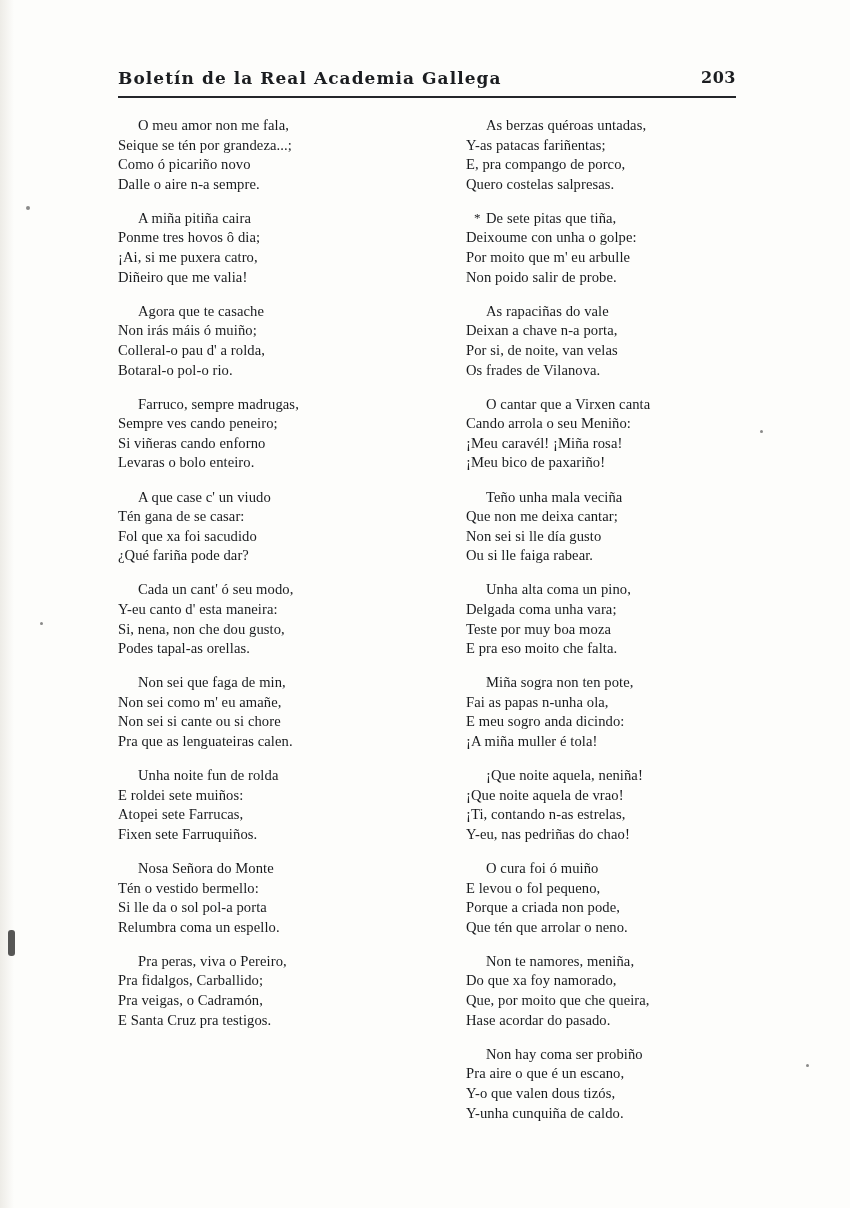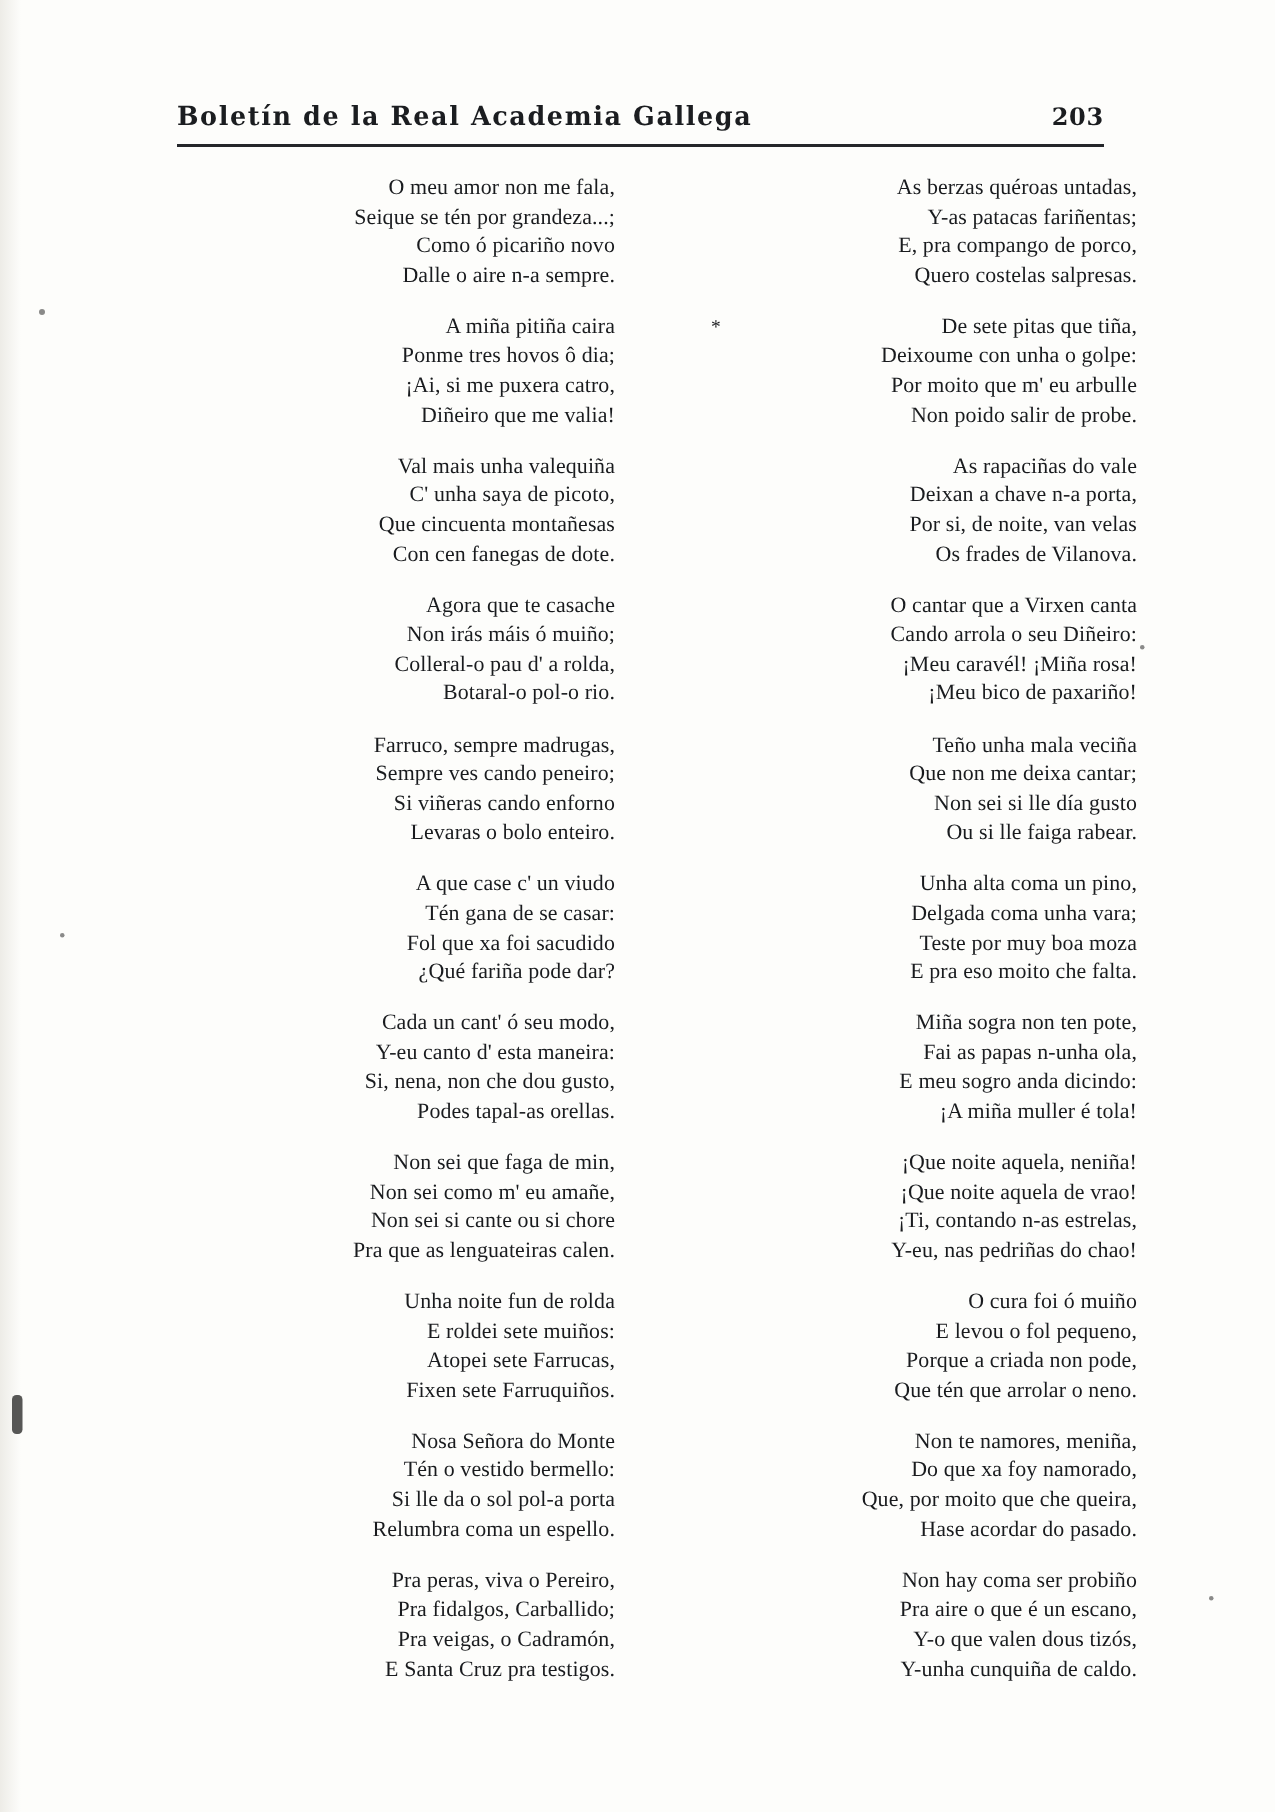--- a/index.html
+++ b/index.html
@@ -74,21 +74,20 @@
   .columns {
     position: absolute;
     left: 118px;
     top: 116px;
     width: 640px;
     display: flex;
     gap: 56px;
   }
   .col {
     width: 292px;
-    text-align: right;
   }
   .stanza {
     margin-bottom: 14.5px;
   }
   .line {
     font-size: 14.6px;
     line-height: 19.6px;
     letter-spacing: .08px;
     white-space: nowrap;
     color: #191b1e;
@@ -145,26 +144,20 @@
           <div class="line">Como ó picariño novo</div>
           <div class="line">Dalle o aire n-a sempre.</div>
         </div>
         <div class="stanza">
           <div class="line indent">A miña pitiña caira</div>
           <div class="line">Ponme tres hovos ô dia;</div>
           <div class="line">¡Ai, si me puxera catro,</div>
           <div class="line">Diñeiro que me valia!</div>
         </div>
         <div class="stanza">
-          <div class="line indent">Val mais unha valequiña</div>
-          <div class="line">C' unha saya de picoto,</div>
-          <div class="line">Que cincuenta montañesas</div>
-          <div class="line">Con cen fanegas de dote.</div>
-        </div>
-        <div class="stanza">
           <div class="line indent">Agora que te casache</div>
           <div class="line">Non irás máis ó muiño;</div>
           <div class="line">Colleral-o pau d' a rolda,</div>
           <div class="line">Botaral-o pol-o rio.</div>
         </div>
         <div class="stanza">
           <div class="line indent">Farruco, sempre madrugas,</div>
           <div class="line">Sempre ves cando peneiro;</div>
           <div class="line">Si viñeras cando enforno</div>
           <div class="line">Levaras o bolo enteiro.</div>
@@ -220,21 +213,21 @@
           <div class="line">Non poido salir de probe.</div>
         </div>
         <div class="stanza">
           <div class="line indent">As rapaciñas do vale</div>
           <div class="line ital">Deixan a chave n-a porta,</div>
           <div class="line">Por si, de noite, van velas</div>
           <div class="line">Os frades de Vilanova.</div>
         </div>
         <div class="stanza">
           <div class="line indent">O cantar que a Virxen canta</div>
-          <div class="line">Cando arrola o seu Diñeiro:</div>
+          <div class="line">Cando arrola o seu Meniño:</div>
           <div class="line">¡Meu caravél! ¡Miña rosa!</div>
           <div class="line ital">¡Meu bico de paxariño!</div>
         </div>
         <div class="stanza">
           <div class="line indent">Teño unha mala veciña</div>
           <div class="line">Que non me deixa cantar;</div>
           <div class="line">Non sei si lle día gusto</div>
           <div class="line">Ou si lle faiga rabear.</div>
         </div>
         <div class="stanza">

